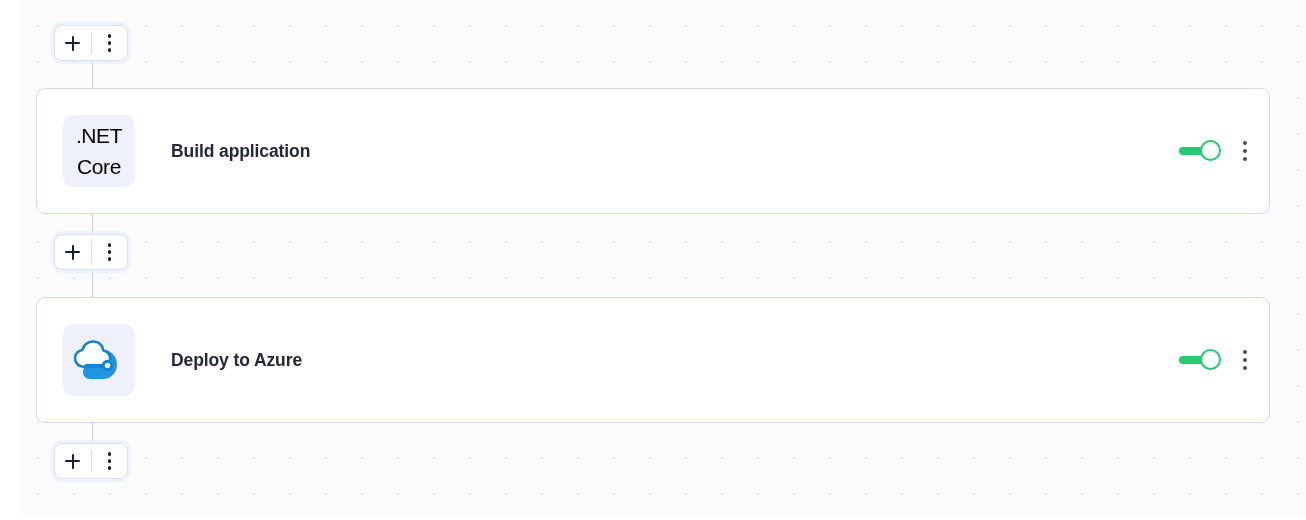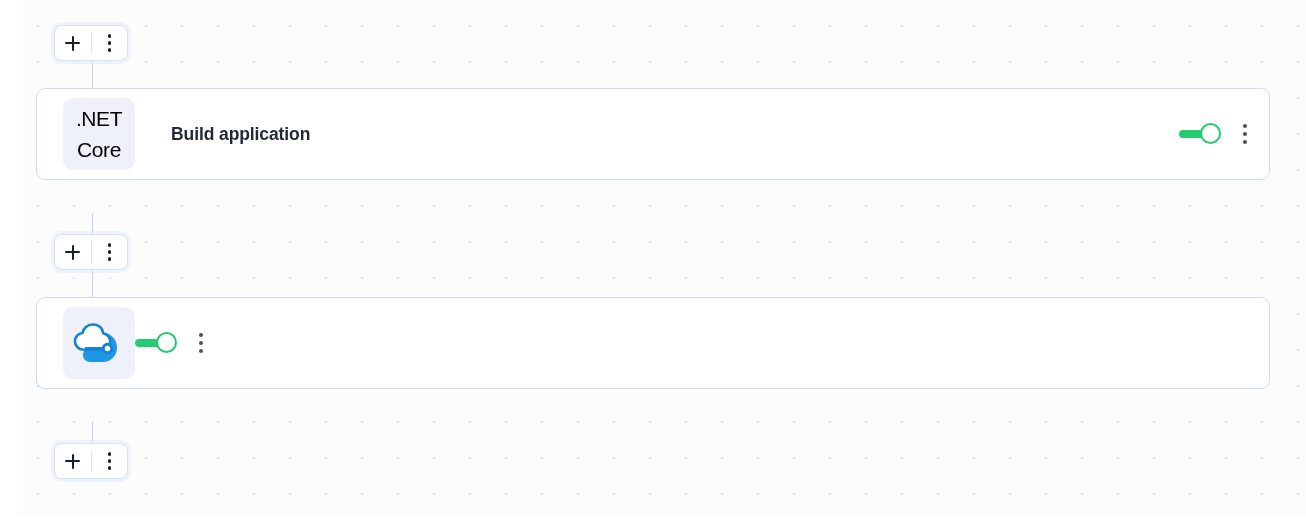--- a/index.html
+++ b/index.html
@@ -99,21 +99,21 @@
     background: #4b525e;
     border-radius: 50%;
   }
   .kebab.card-kebab { gap: 4px; }
 
   
   .card {
     position: absolute;
     left: 18px;
     width: 1234px;
-    height: 92px;
+    height: 126px;
     background: #ffffff;
     border: 1px solid #cfdaf3;
     border-radius: 9px;
     box-sizing: border-box;
     display: flex;
     align-items: center;
     padding: 0 22px 0 26px;
   }
   .card-icon {
     width: 72px;
@@ -239,20 +239,21 @@
 
   <div class="card" style="top:297px;">
     <div class="card-icon">
       <svg width="52" height="44" viewBox="0 0 52 44">
         <path d="M30 12c8 0 14 6.3 14 14.5S38 41 30 41H17c-4 0-7-3-7-7s3-7 7-7c0-5 4-9 9-9 1.4 0 2.8.3 4 .9V12z" fill="#2196e3"></path>
         <path d="M20.5 3.5c5.1 0 9.3 3.9 9.8 8.9 3.9.6 6.9 4 6.9 8.1 0 4.5-3.7 8.2-8.2 8.2H10.4C5.8 28.7 2 24.9 2 20.3c0-4.3 3.2-7.8 7.4-8.3.9-4.9 5.2-8.5 10.2-8.5h.9z" fill="#ffffff" stroke="#1383d2" stroke-width="2.6" stroke-linejoin="round"></path>
         <path d="M13 27.5h21" stroke="#1383d2" stroke-width="3" stroke-linecap="round" fill="none"></path>
         <circle cx="34.5" cy="27.5" r="4.2" fill="#ffffff" stroke="#1383d2" stroke-width="3"></circle>
       </svg>
     </div>
+    <div class="card-title">Deploy to Azure</div>
     <div class="card-right">
       <span class="toggle">
         <span class="track"></span>
         <span class="knob"></span>
       </span>
       <span class="kebab card-kebab">
           <i></i>
           <i></i>
           <i></i>
         </span>

